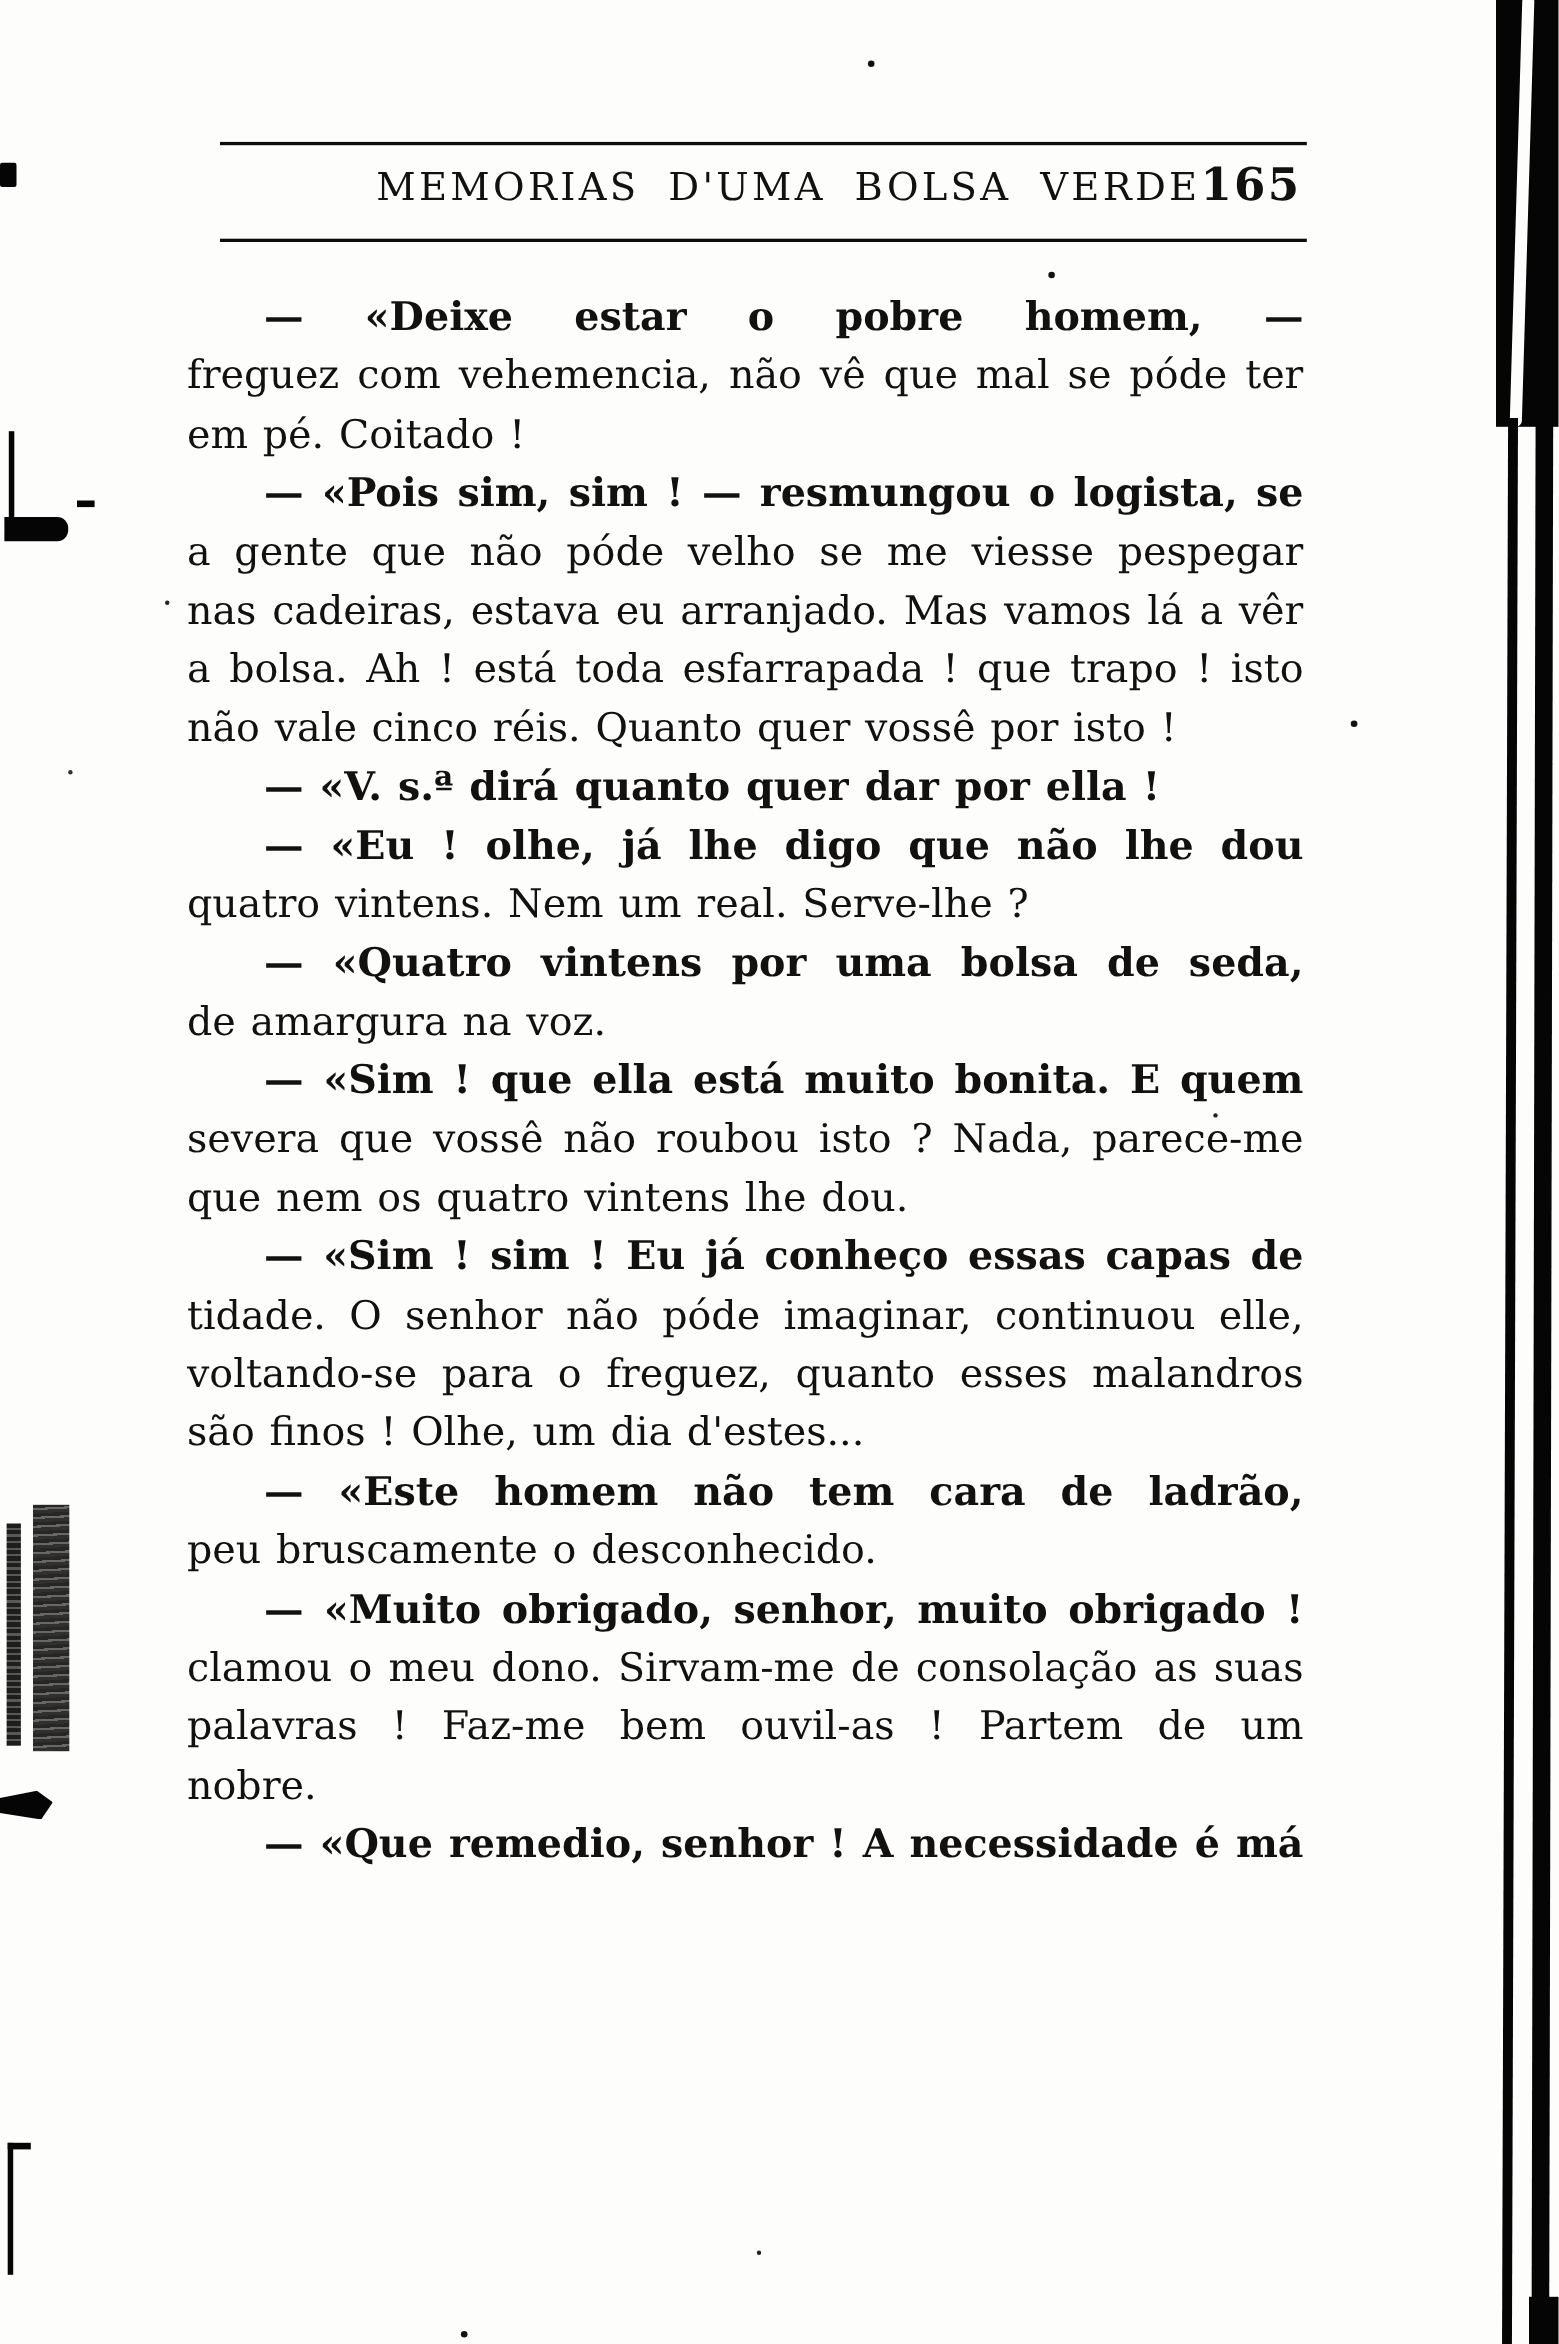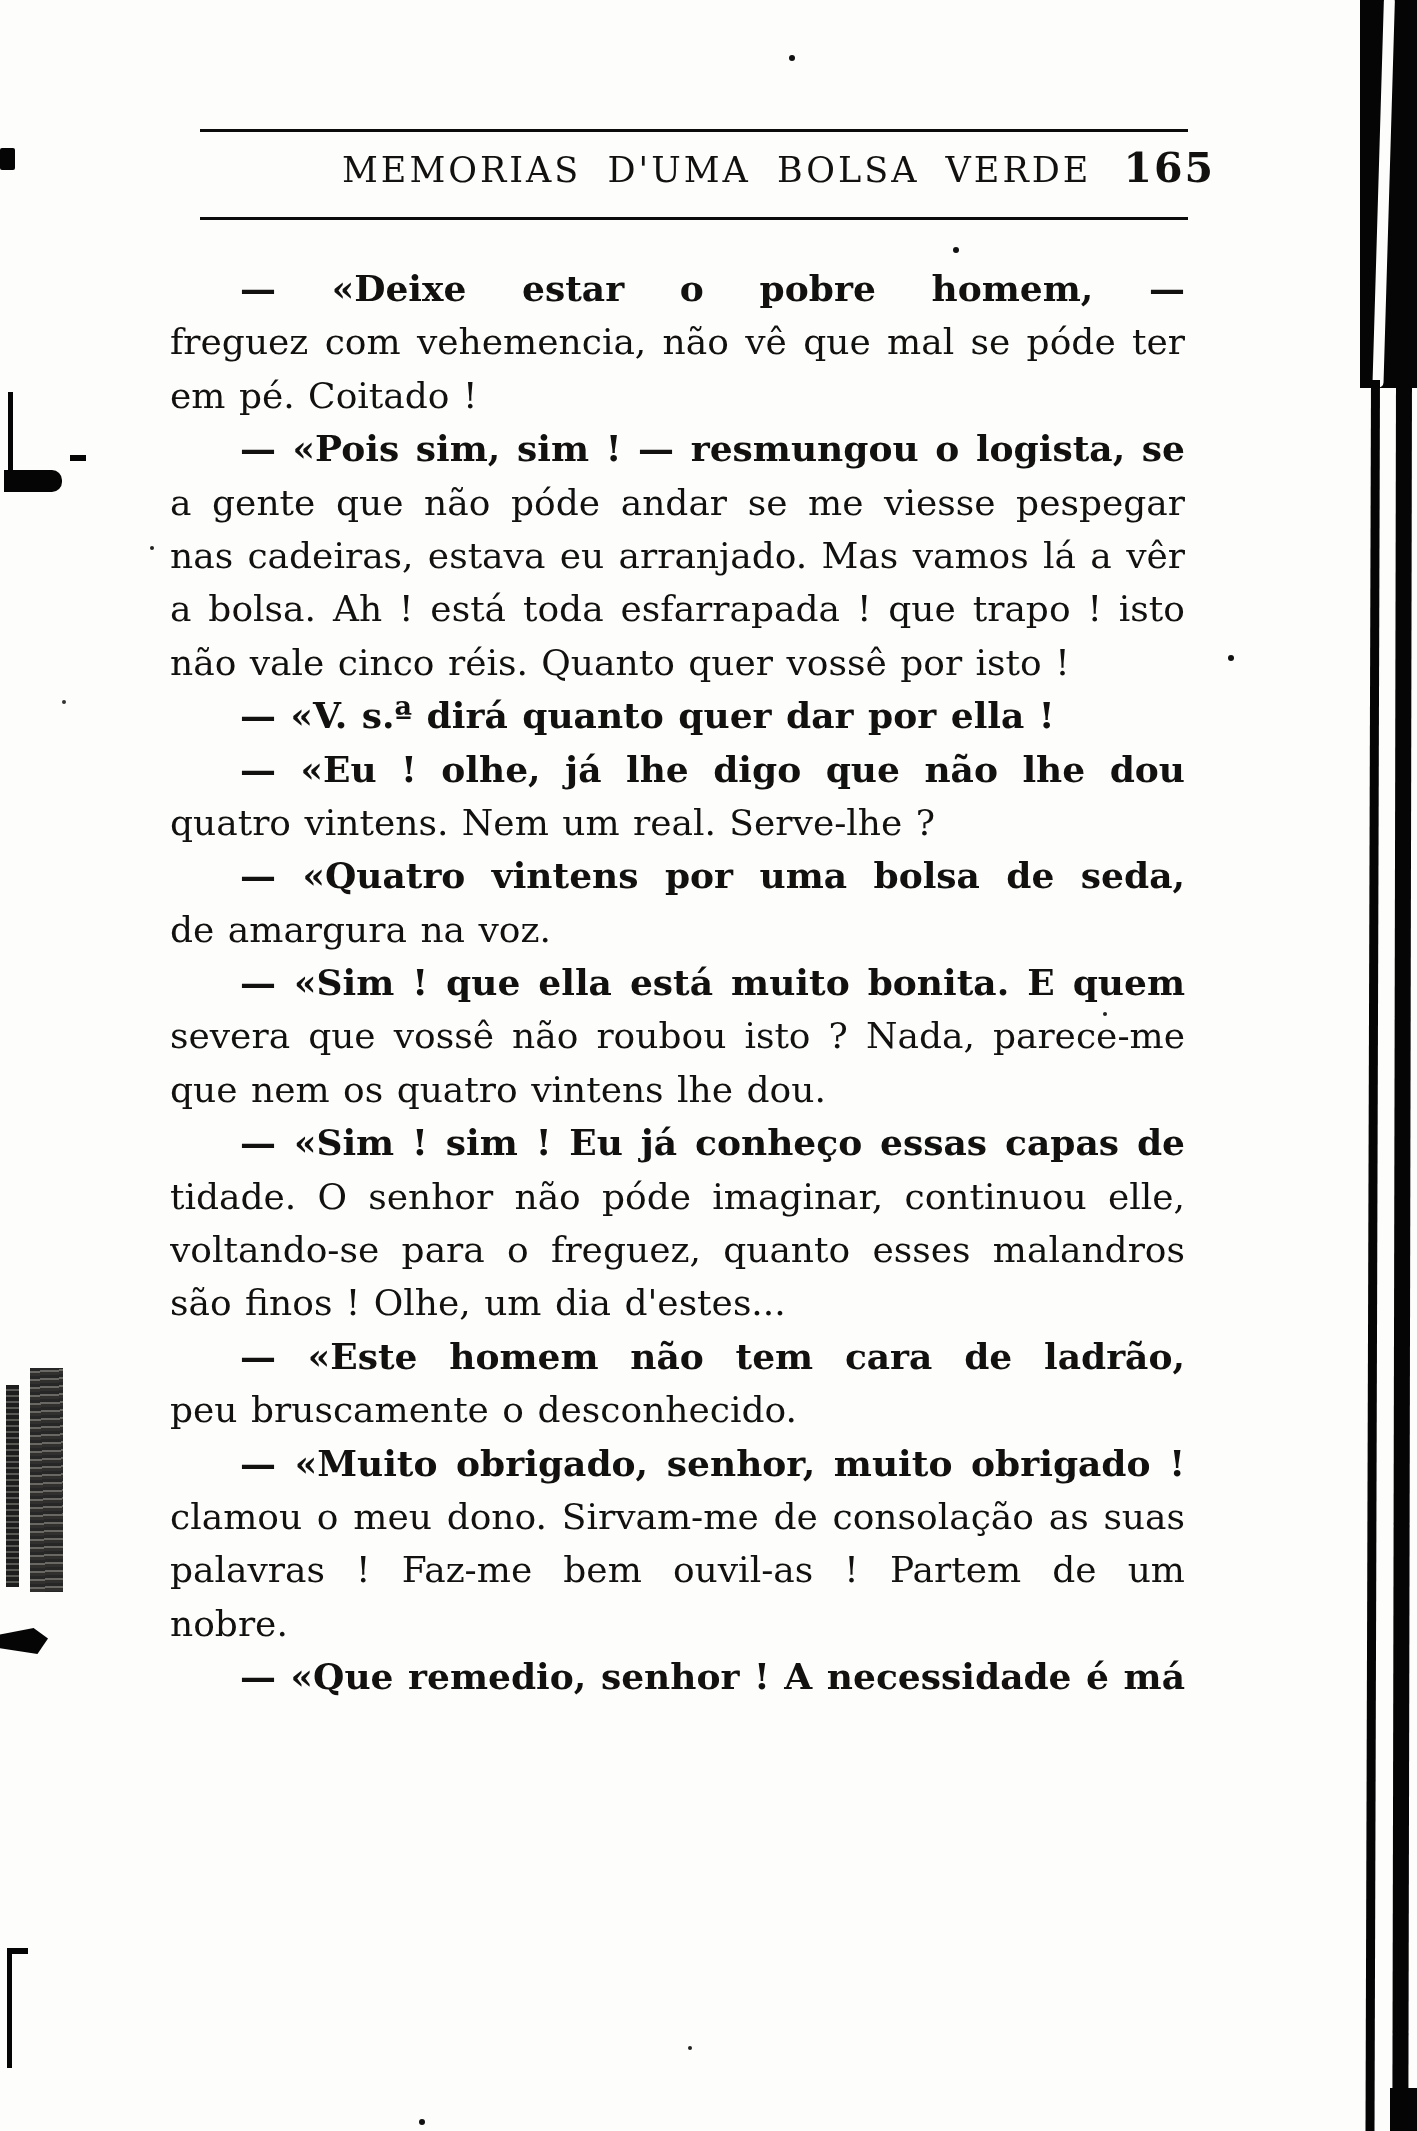--- a/index.html
+++ b/index.html
@@ -10,21 +10,21 @@
     overflow:hidden;
     font-family:"DejaVu Serif","Liberation Serif",serif;
     color:#121110;
   }
   
   .rule{position:absolute;left:200px;width:988px;height:3px;background:#0c0c0c;}
   .rule-top{top:129px;}
   .rule-bottom{top:217px;}
   .header{
     position:absolute;left:200px;top:144px;width:988px;
-    display:flex;align-items:baseline;justify-content:space-between;gap:32px;
+    display:flex;align-items:baseline;justify-content:space-between;
   }
   .title{
     margin-left:142px;
     font-size:35px;letter-spacing:3px;word-spacing:12px;
     white-space:nowrap;
   }
   .page-num{
     margin-right:71px;
     font-size:41px;font-weight:bold;letter-spacing:2px;
   }
@@ -85,21 +85,21 @@
 <div class="rule rule-bottom"></div>
 
 <div class="text-block">
     <div>
       <div class="line first">— «Deixe estar o pobre homem, — interrompeu o</div>
       <div class="line">freguez com vehemencia, não vê que mal se póde ter</div>
       <div class="line last">em pé. Coitado !</div>
     </div>
     <div>
       <div class="line first">— «Pois sim, sim ! — resmungou o logista, se toda</div>
-      <div class="line">a gente que não póde andar se me viesse pespegar</div>
+      <div class="line">a gente que não póde velho se me viesse pespegar</div>
       <div class="line">nas cadeiras, estava eu arranjado. Mas vamos lá a vêr</div>
       <div class="line">a bolsa. Ah ! está toda esfarrapada ! que trapo ! isto</div>
       <div class="line last">não vale cinco réis. Quanto quer vossê por isto !</div>
     </div>
     <div>
       <div class="line first last">— «V. s.ª dirá quanto quer dar por ella !</div>
     </div>
     <div>
       <div class="line first">— «Eu ! olhe, já lhe digo que não lhe dou mais de</div>
       <div class="line last">quatro vintens. Nem um real. Serve-lhe ?</div>

